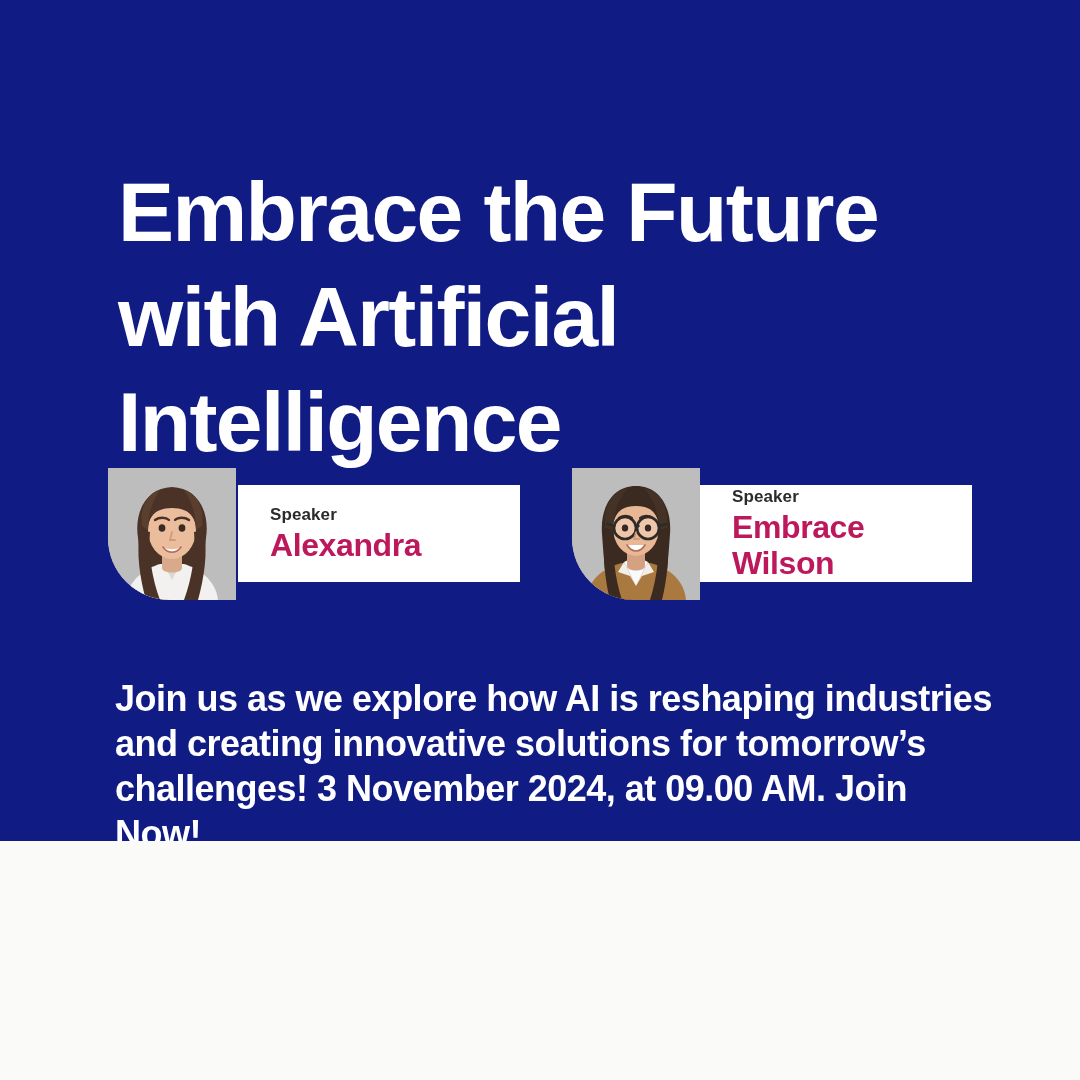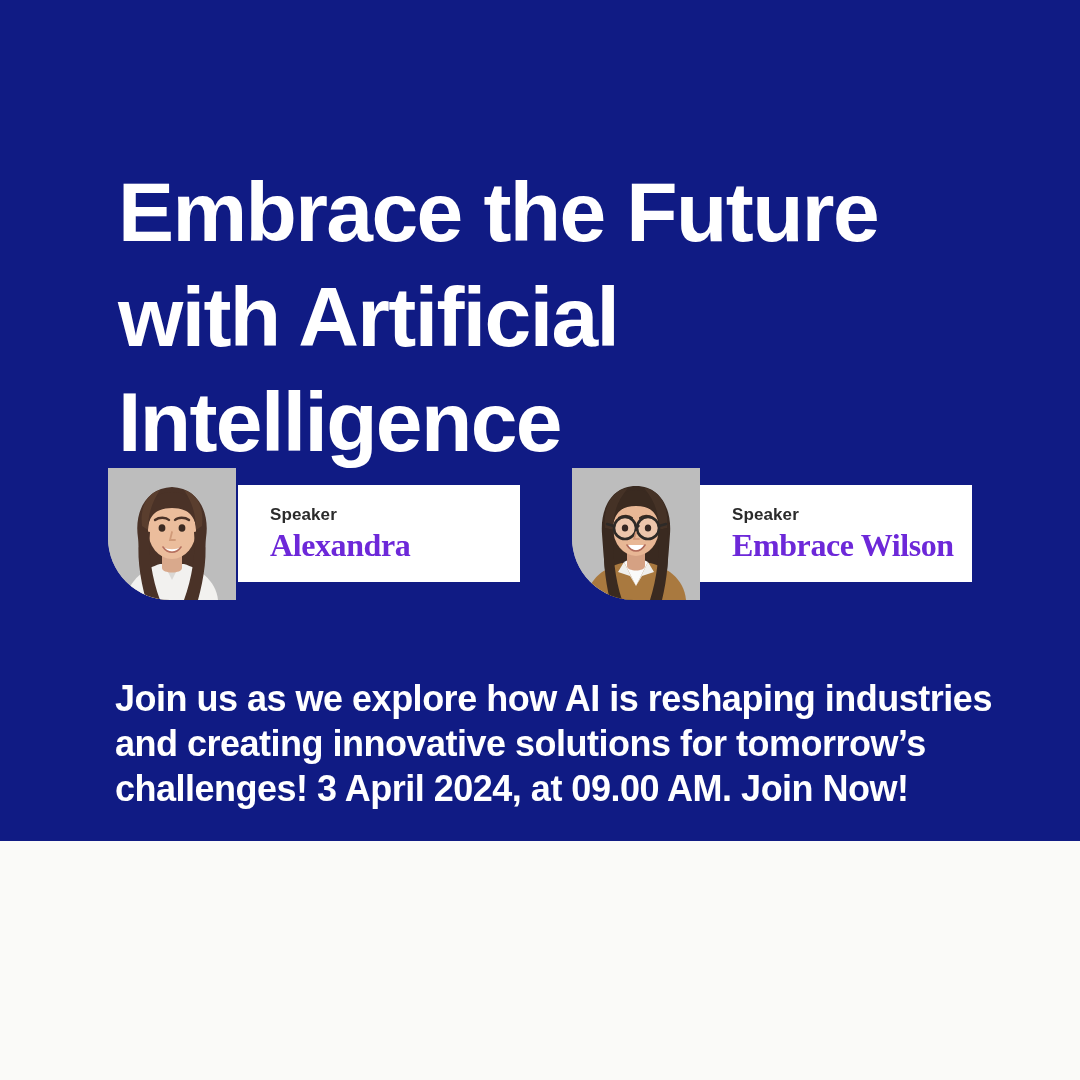--- a/index.html
+++ b/index.html
@@ -61,24 +61,23 @@
   .sp-role{
     font-size:17px;
     font-weight:700;
     color:#2B2B2B;
     letter-spacing:0.1px;
     margin-bottom:2px;
   }
   .sp-name{
     font-size:32px;
     font-weight:700;
-    color:#6d28d9;
+    color:#be185d;
     letter-spacing:-0.4px;
     line-height:36px;
-    font-family:Liberation Serif, serif;
   }
 
   
   .sp-photo{
     position:absolute;left:0;top:6px;
     width:128px;height:132px;
     background:#BDBDBD;
     border-radius:0 0 0 62px;
     overflow:hidden;
     z-index:2;
@@ -196,21 +195,21 @@
         <ellipse cx="76" cy="60" rx="3.2" ry="3.6" fill="#362722"></ellipse>
 
         <path d="M64 64 L62 71 L67 71" stroke="#CE9375" stroke-width="1.7" fill="none" stroke-linecap="round"></path>
 
         <path d="M55 77 C60 84 68 84 73 77 Z" fill="#FFFFFF"></path>
         <path d="M55 77 C60 85 68 85 73 77" stroke="#B06A5A" stroke-width="1.6" fill="none" stroke-linecap="round"></path>
       </svg>
     </div>
   </div>
 
-  <p class="body-copy">Join us as we explore how AI is reshaping industries and creating innovative solutions for tomorrow’s challenges! 3 April 2024, at 09.00 AM. Join Now!</p>
+  <p class="body-copy">Join us as we explore how AI is reshaping industries and creating innovative solutions for tomorrow’s challenges! 3 November 2024, at 09.00 AM. Join Now!</p>
 
   <div class="footer">
     
     
     
     
   </div>
 
 </div>
 

